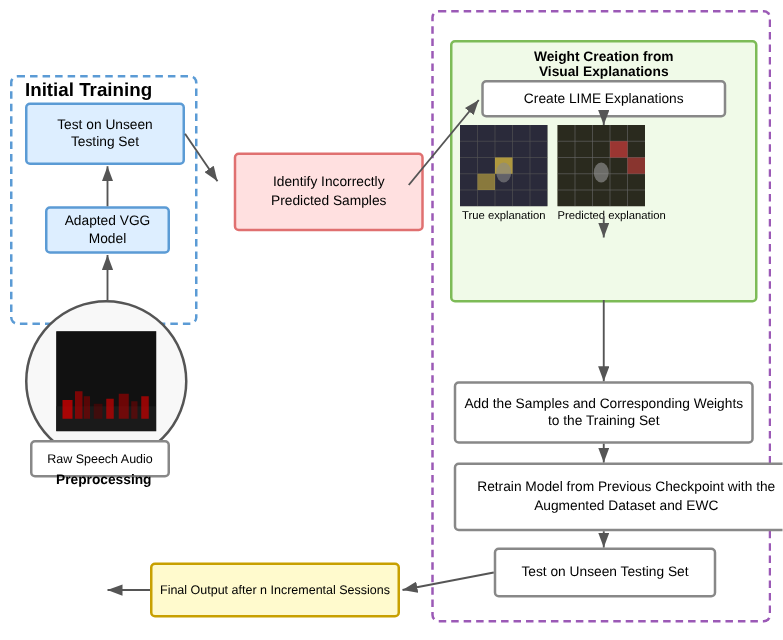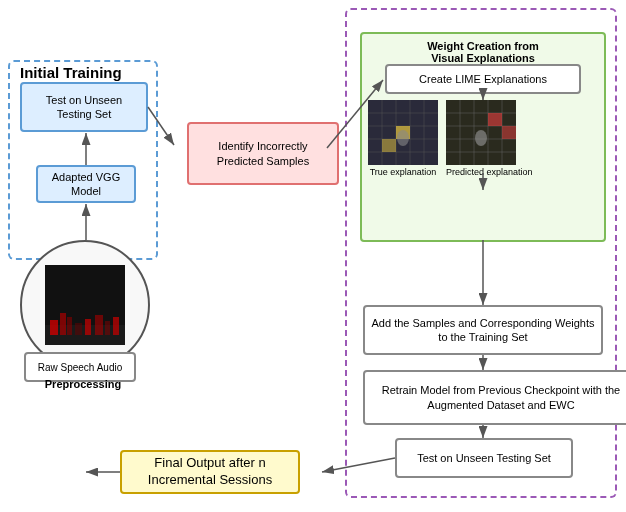--- a/index.html
+++ b/index.html
@@ -285,21 +285,21 @@
   </div>
 
   <div class="box box-white" style="position:absolute; top:352px; left:24px; width:112px; height:30px; font-size:10px;">
     <span>Raw Speech Audio</span>
   </div>
 
   <div class="preprocessing-label">
     <strong>Preprocessing</strong>
   </div>
 
-  <div class="box box-yellow" style="position:absolute; top:450px; left:120px; width:180px; height:44px; font-size:13px;">
+  <div class="box box-yellow" style="position:absolute; top:450px; left:120px; width:200px; height:44px; font-size:10px;">
     <span>Final Output after n Incremental Sessions</span>
   </div>
 
   <svg class="arrows-svg">
 
     <defs>
       <marker id="arrowhead" markerWidth="8" markerHeight="6" refX="8" refY="3" orient="auto">
         <polygon points="0 0, 8 3, 0 6" fill="#555"></polygon>
       </marker>
     </defs>

